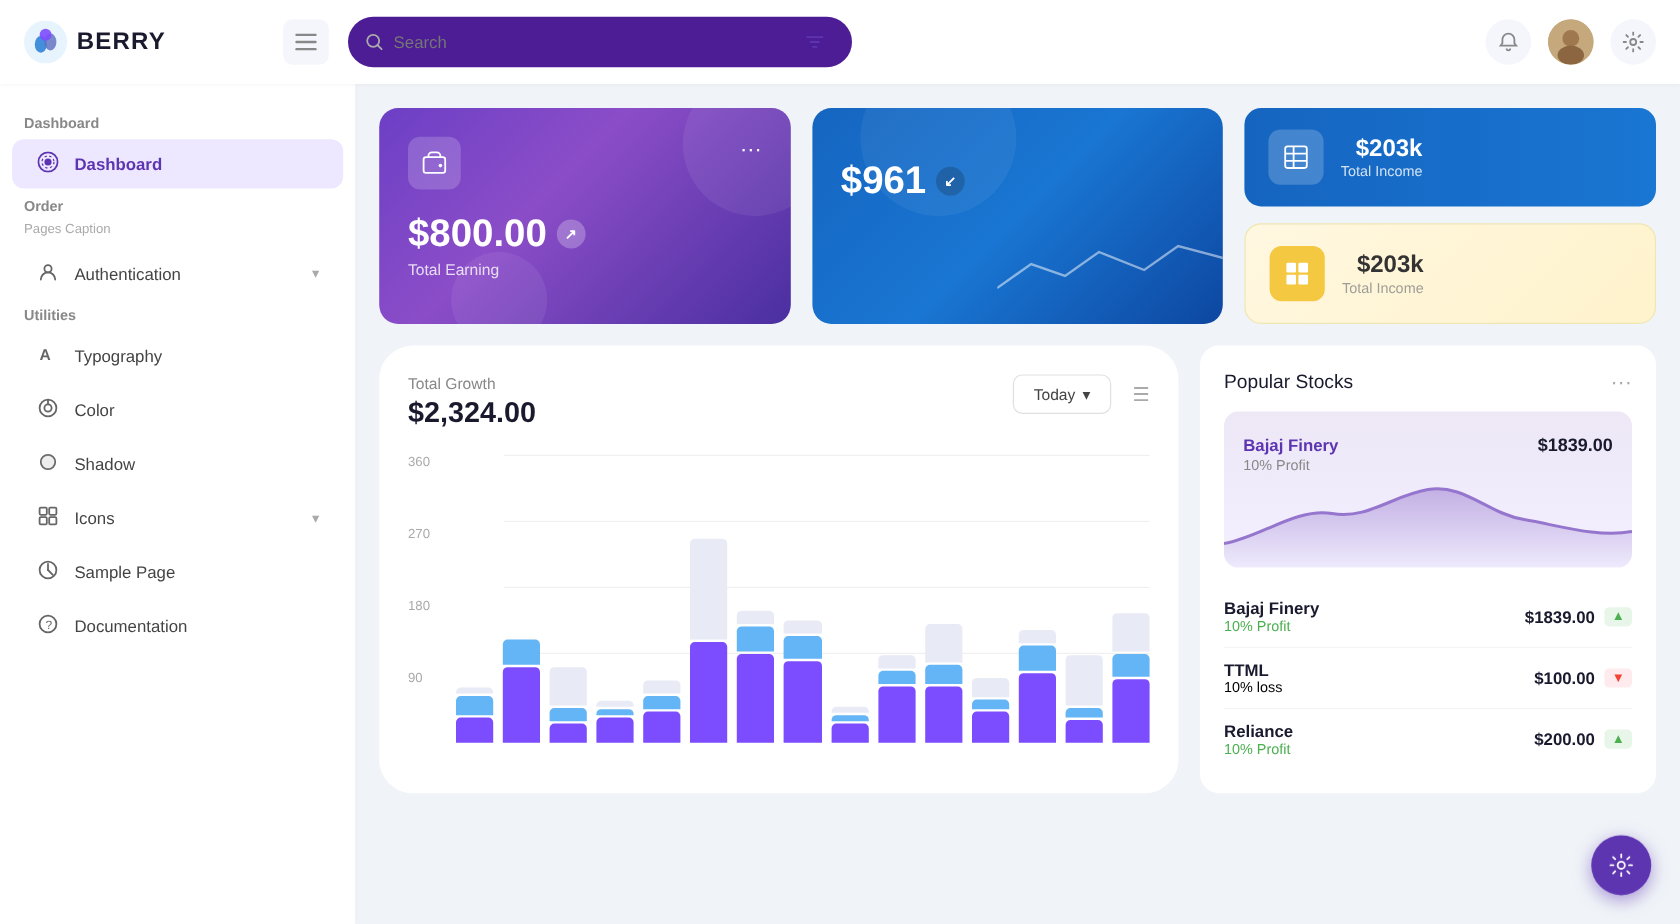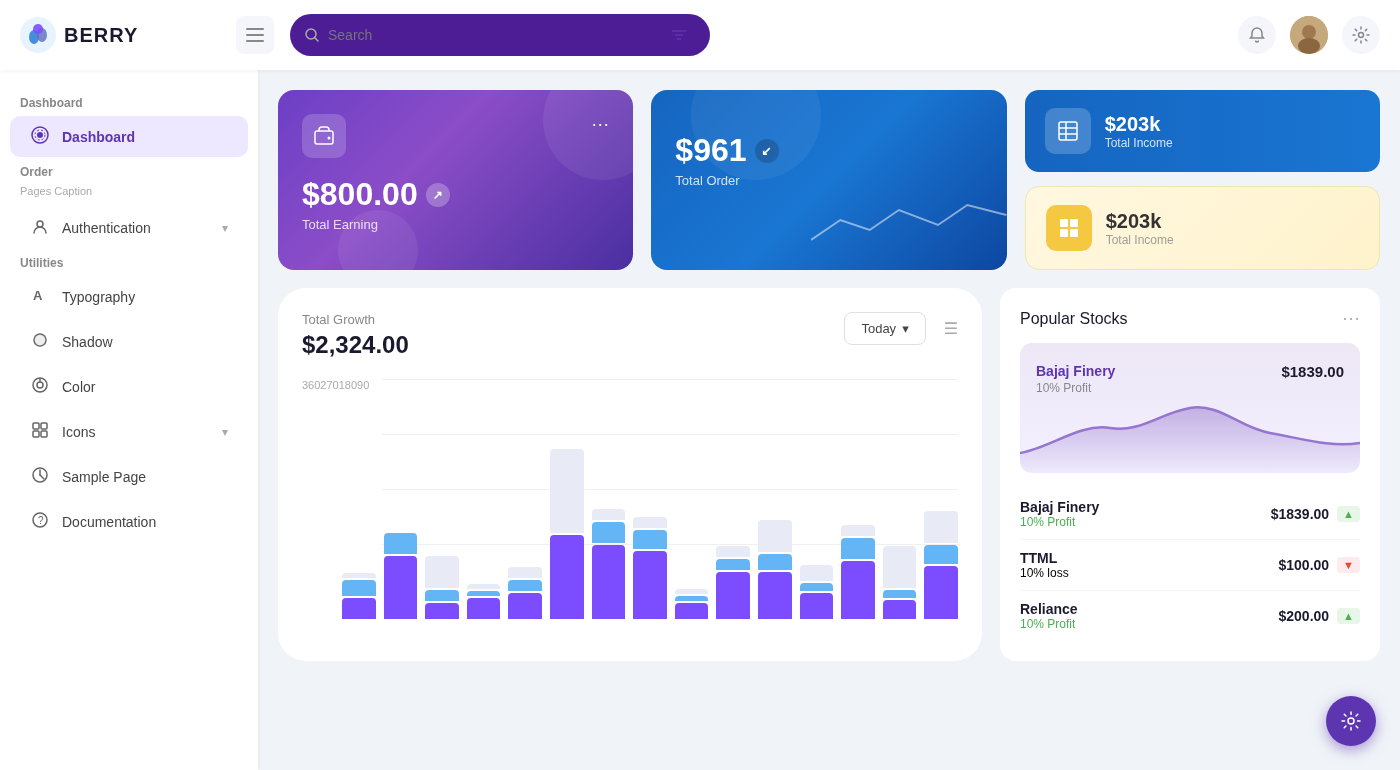--- a/index.html
+++ b/index.html
@@ -47,21 +47,21 @@
       width: 38px; height: 38px; background: #f4f6fb; border: none; border-radius: 50%;
       cursor: pointer; display: flex; align-items: center; justify-content: center;
     }
     .avatar { width: 38px; height: 38px; border-radius: 50%; background: #c5a87b; overflow: hidden; display: flex; align-items: center; justify-content: center; }
 
     
     .layout { display: flex; flex: 1; overflow: hidden; }
 
     
     .sidebar {
-      width: 258px;
+      width: 296px;
       background: #fff;
       padding: 20px 0;
       display: flex;
       flex-direction: column;
       overflow-y: auto;
       flex-shrink: 0;
       box-shadow: 1px 0 4px rgba(0,0,0,0.04);
     }
     .sidebar-section-title {
       font-size: 12px; font-weight: 600; color: #888;
@@ -131,21 +131,21 @@
       border: 1px solid #f0e6b0;
     }
     .income-icon-box {
       width: 46px; height: 46px; background: rgba(255,255,255,0.2); border-radius: 10px;
       display: flex; align-items: center; justify-content: center; flex-shrink: 0;
     }
     .income-icon-box-yellow {
       width: 46px; height: 46px; background: #f5c842; border-radius: 10px;
       display: flex; align-items: center; justify-content: center; flex-shrink: 0;
     }
-    .income-amount { font-size: 20px; font-weight: 700; }
+    .income-amount { font-size: 20px; font-weight: 700; text-align: right; }
     .income-label { font-size: 12px; opacity: 0.8; }
 
     
     .bottom-row { display: grid; grid-template-columns: 1fr 380px; gap: 18px; }
 
     
     .chart-card {
       background: #fff; border-radius: 28px; padding: 24px; min-height: 360px;
     }
     .chart-header { display: flex; justify-content: space-between; align-items: flex-start; margin-bottom: 20px; }
@@ -155,21 +155,21 @@
       display: flex; align-items: center; gap: 6px; padding: 8px 16px;
       border: 1px solid #e0e0e0; border-radius: 8px; background: #fff; cursor: pointer;
       font-size: 13px; font-weight: 500; color: #444;
     }
     .bar-chart { display: flex; align-items: flex-end; gap: 8px; height: 240px; position: relative; padding-top: 30px; }
     .bar-group { display: flex; flex-direction: column; align-items: center; gap: 2px; flex: 1; height: 100%; justify-content: flex-end; }
     .bar-segment { width: 100%; border-radius: 4px 4px 0 0; }
     .bar-purple { background: #7c4dff; }
     .bar-blue { background: #64b5f6; }
     .bar-light { background: #e8eaf6; }
-    .y-axis { position: absolute; left: 0; top: 0; bottom: 0; display: flex; justify-content: space-between; }
+    .y-axis { position: absolute; left: 0; top: 0; bottom: 0; display: flex; flex-direction: column; justify-content: space-between; }
     .y-label { font-size: 11px; color: #aaa; }
     .chart-area { position: relative; padding-left: 40px; }
     .grid-line {
       position: absolute; left: 40px; right: 0; height: 1px; background: #f0f0f0;
     }
 
     
     .stocks-card { background: #fff; border-radius: 16px; padding: 20px; overflow: hidden; }
     .stocks-header { display: flex; justify-content: space-between; align-items: center; margin-bottom: 14px; }
     .stocks-title { font-size: 16px; font-weight: 400; color: #1a1a2e; }
@@ -307,35 +307,35 @@
       <span class="icon">
         <svg width="18" height="18" viewBox="0 0 18 18" fill="none">
           <text x="2" y="14" font-size="13" fill="#666" font-weight="bold">A</text>
         </svg>
       </span>
       <span>Typography</span>
     </div>
     <div class="sidebar-item">
       <span class="icon">
         <svg width="18" height="18" viewBox="0 0 18 18" fill="none">
-          <circle cx="9" cy="9" r="6" stroke="#666" stroke-width="1.5" fill="none"></circle>
-          <circle cx="9" cy="9" r="6" fill="#aaa" opacity="0.2"></circle>
-        </svg>
-      </span>
-      <span>Shadow</span>
-    </div>
-    <div class="sidebar-item">
-      <span class="icon">
-        <svg width="18" height="18" viewBox="0 0 18 18" fill="none">
           <circle cx="9" cy="9" r="7" stroke="#666" stroke-width="1.5" fill="none"></circle>
           <circle cx="9" cy="9" r="3" stroke="#666" stroke-width="1.5" fill="none"></circle>
           <line x1="9" y1="2" x2="9" y2="6" stroke="#666" stroke-width="1.5"></line>
         </svg>
       </span>
       <span>Color</span>
+    </div>
+    <div class="sidebar-item">
+      <span class="icon">
+        <svg width="18" height="18" viewBox="0 0 18 18" fill="none">
+          <circle cx="9" cy="9" r="6" stroke="#666" stroke-width="1.5" fill="none"></circle>
+          <circle cx="9" cy="9" r="6" fill="#aaa" opacity="0.2"></circle>
+        </svg>
+      </span>
+      <span>Shadow</span>
     </div>
     <div class="sidebar-item">
       <span class="icon">
         <svg width="18" height="18" viewBox="0 0 18 18" fill="none">
           <rect x="2" y="2" width="6" height="6" rx="1" stroke="#666" stroke-width="1.5" fill="none"></rect>
           <rect x="10" y="2" width="6" height="6" rx="1" stroke="#666" stroke-width="1.5" fill="none"></rect>
           <rect x="2" y="10" width="6" height="6" rx="1" stroke="#666" stroke-width="1.5" fill="none"></rect>
           <rect x="10" y="10" width="6" height="6" rx="1" stroke="#666" stroke-width="1.5" fill="none"></rect>
         </svg>
       </span>
@@ -386,21 +386,20 @@
         </div>
         <div class="card-label">Total Earning</div>
       </div>
 
       <div class="card-order">
         <div class="card-bg-circle" style="width:130px;height:130px;top:-40px;left:40px;background:rgba(255,255,255,0.06);"></div>
         <div class="card-amount">
           <span>$961</span>
           <span class="trend-badge" style="background:rgba(0,0,0,0.2);">↙</span>
         </div>
-        <div class="card-label">Total Order</div>
 
         <svg class="wave-line" height="60" viewBox="0 0 200 60" preserveAspectRatio="none">
           <polyline points="0,50 30,30 60,40 90,20 130,35 160,15 200,25" fill="none" stroke="rgba(255,255,255,0.5)" stroke-width="2"></polyline>
         </svg>
       </div>
 
       <div class="cards-col">
         <div class="card-income-blue">
           <div class="income-icon-box">
             <svg width="22" height="22" viewBox="0 0 22 22" fill="none">

